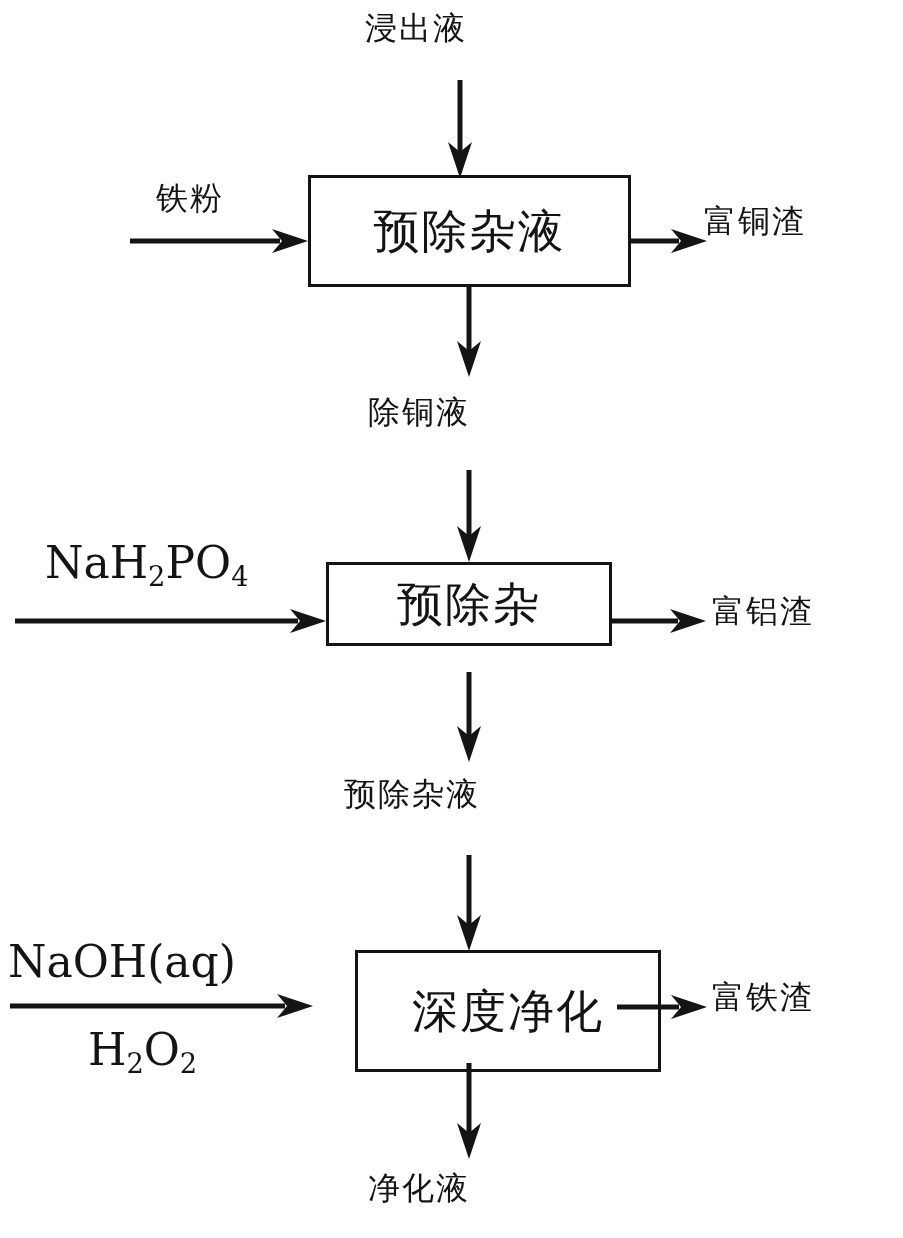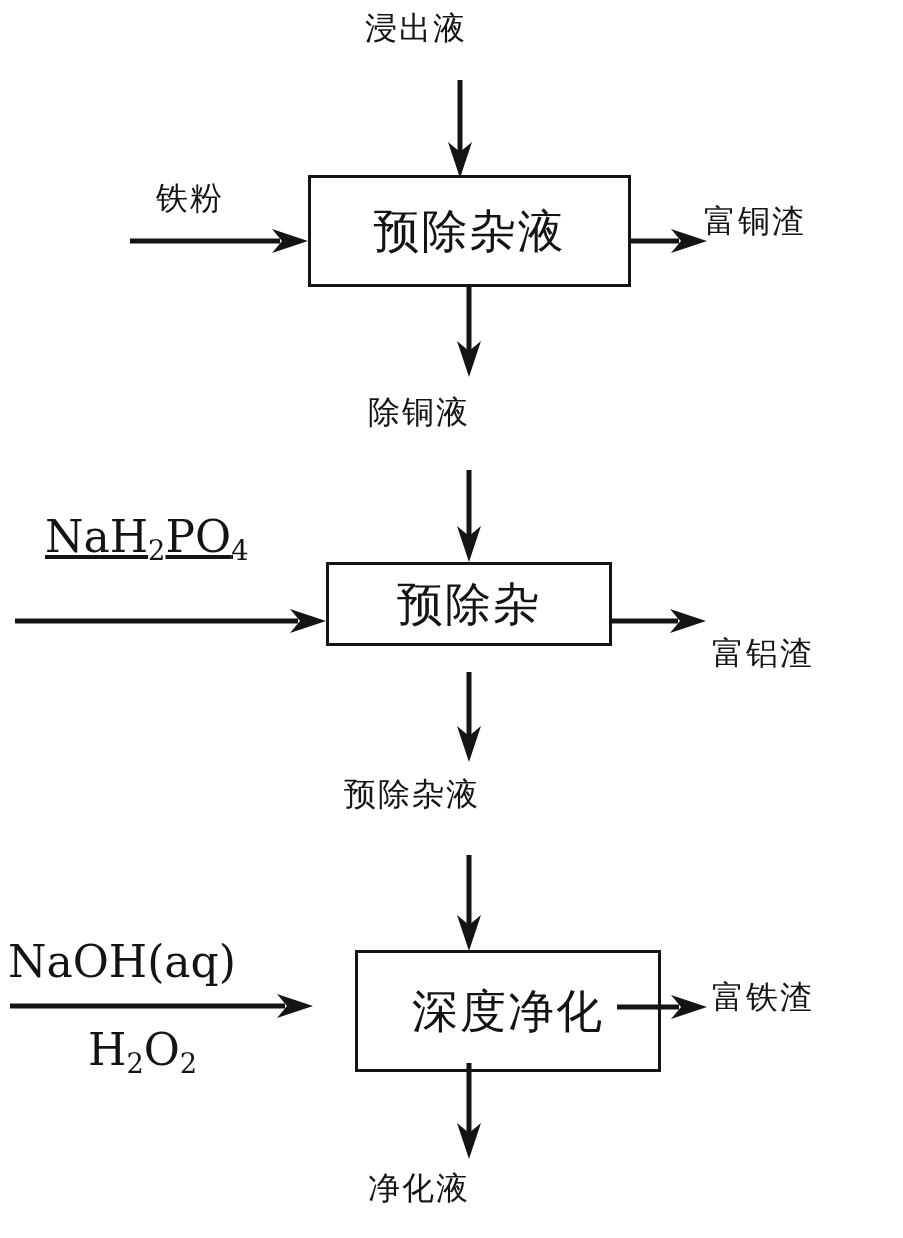--- a/index.html
+++ b/index.html
@@ -105,39 +105,39 @@
     <path class="hd" d="M20 90 L8 54 L20 64 L32 54 Z"></path>
   </svg>
 
   <div class="cn-label" style="left:368px; top:396px;text-align:right;">除铜液</div>
 
   <svg class="arrow-svg" style="left:449px; top:470px;" width="40" height="94">
     <line class="ln" x1="20" y1="0" x2="20" y2="76" stroke-width="5"></line>
     <path class="hd" d="M20 92 L8 56 L20 66 L32 56 Z"></path>
   </svg>
 
-  <div class="formula" style="left:45px; top:515px;text-decoration:underline;">
+  <div class="formula" style="left:45px; top:541px;">
     <span>NaH</span><sub>2</sub><span>PO</span><sub>4</sub>
   </div>
 
   <svg class="arrow-svg" style="left:15px; top:605px;" width="313" height="32">
     <line class="ln" x1="0" y1="16" x2="283" y2="16" stroke-width="5"></line>
     <path class="hd" d="M311 16 L275 4 L285 16 L275 28 Z"></path>
   </svg>
 
   <div class="stage-box" style="left:326px; top:562px; width:286px; height:84px;">
     <span class="box-label">预除杂</span>
   </div>
 
   <svg class="arrow-svg" style="left:612px; top:605px;" width="96" height="32">
     <line class="ln" x1="0" y1="16" x2="66" y2="16" stroke-width="5"></line>
     <path class="hd" d="M94 16 L58 4 L68 16 L58 28 Z"></path>
   </svg>
 
-  <div class="cn-label" style="left:712px; top:595px;margin-top:42px;">富铝渣</div>
+  <div class="cn-label" style="left:712px; top:595px;">富铝渣</div>
 
   <svg class="arrow-svg" style="left:449px; top:672px;" width="40" height="92">
     <line class="ln" x1="20" y1="0" x2="20" y2="74" stroke-width="5"></line>
     <path class="hd" d="M20 90 L8 54 L20 64 L32 54 Z"></path>
   </svg>
 
   <div class="cn-label" style="left:344px; top:778px;">预除杂液</div>
 
   <svg class="arrow-svg" style="left:449px; top:855px;" width="40" height="98">
     <line class="ln" x1="20" y1="0" x2="20" y2="80" stroke-width="5"></line>

